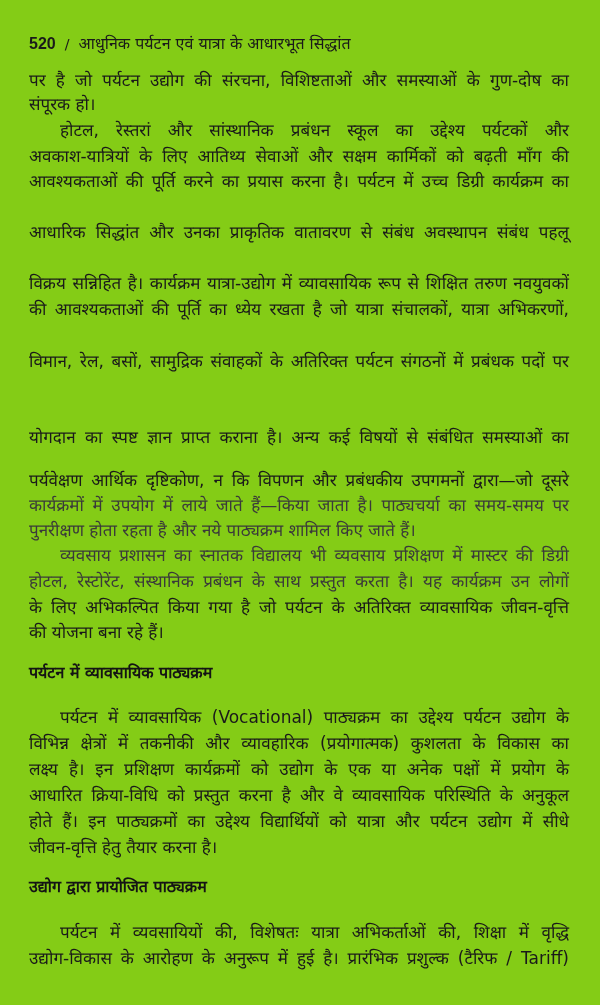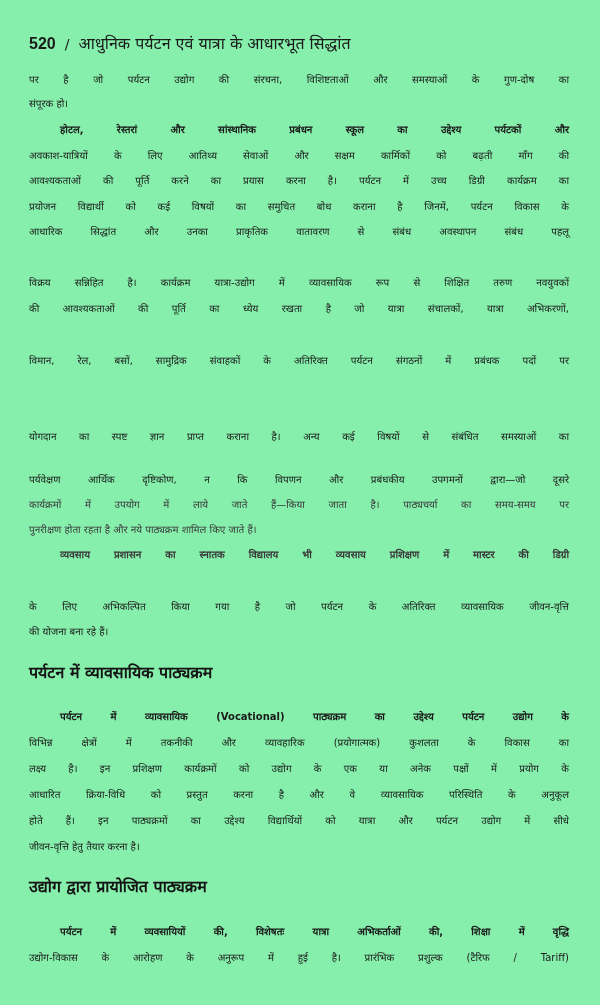--- a/index.html
+++ b/index.html
@@ -14,21 +14,21 @@
       position: relative;
       font-family: "DejaVu Sans", sans-serif;
       color: #1a1a1a;
     }
     .page {
       position: absolute;
       left: 0;
       top: 0;
       width: 600px;
       height: 1005px;
-      background: #86efac;
+      background: #84cc16;
     }
     .running-head {
       position: absolute;
       left: 29px;
       top: 34px;
       font-size: 16px;
       line-height: 20px;
       color: #1a1a1a;
       white-space: nowrap;
     }
@@ -38,31 +38,30 @@
       font-size: 16px;
     }
     .running-head .sep {
       margin: 0 4px;
       font-size: 14px;
     }
     .line {
       position: absolute;
       left: 29px;
       width: 540px;
-      font-size: 10px;
+      font-size: 17px;
       line-height: 20px;
       white-space: nowrap;
       color: #1a1a1a;
       text-align: justify;
       text-align-last: justify;
     }
     .line.indent {
       left: 60px;
       width: 509px;
-      font-weight: bold;
     }
     .line.last {
       text-align-last: left;
     }
     .faded {
       color: #3a3a3a;
     }
     .heading {
       position: absolute;
       left: 29px;
@@ -83,31 +82,31 @@
     <span class="sep">/</span>
     <span>आधुनिक पर्यटन एवं यात्रा के आधारभूत सिद्धांत</span>
   </div>
 
   <div class="line" style="top:70px">पर है जो पर्यटन उद्योग की संरचना, विशिष्टताओं और समस्याओं के गुण-दोष का</div>
   <div class="line last" style="top:94px">संपूरक हो।</div>
 
   <div class="line indent" style="top:120px">होटल, रेस्तरां और सांस्थानिक प्रबंधन स्कूल का उद्देश्य पर्यटकों और</div>
   <div class="line" style="top:146px">अवकाश-यात्रियों के लिए आतिथ्य सेवाओं और सक्षम कार्मिकों को बढ़ती माँग की</div>
   <div class="line" style="top:171px">आवश्यकताओं की पूर्ति करने का प्रयास करना है। पर्यटन में उच्च डिग्री कार्यक्रम का</div>
-  <div class="line" style="top:197px">प्रयोजन विद्यार्थी को कई विषयों का समुचित बोध कराना है जिनमें, पर्यटन विकास के</div>
   <div class="line" style="top:222px">आधारिक सिद्धांत और उनका प्राकृतिक वातावरण से संबंध अवस्थापन संबंध पहलू</div>
   <div class="line" style="top:273px">विक्रय सन्निहित है। कार्यक्रम यात्रा-उद्योग में व्यावसायिक रूप से शिक्षित तरुण नवयुवकों</div>
   <div class="line" style="top:299px">की आवश्यकताओं की पूर्ति का ध्येय रखता है जो यात्रा संचालकों, यात्रा अभिकरणों,</div>
   <div class="line" style="top:351px">विमान, रेल, बसों, सामुद्रिक संवाहकों के अतिरिक्त पर्यटन संगठनों में प्रबंधक पदों पर</div>
   <div class="line" style="top:427px">योगदान का स्पष्ट ज्ञान प्राप्त कराना है। अन्य कई विषयों से संबंधित समस्याओं का</div>
   <div class="line" style="top:470px">पर्यवेक्षण आर्थिक दृष्टिकोण, न कि विपणन और प्रबंधकीय उपगमनों द्वारा—जो दूसरे</div>
   <div class="line faded" style="top:495px">कार्यक्रमों में उपयोग में लाये जाते हैं—किया जाता है। पाठ्यचर्या का समय-समय पर</div>
   <div class="line last faded" style="top:520px">पुनरीक्षण होता रहता है और नये पाठ्यक्रम शामिल किए जाते हैं।</div>
 
   <div class="line indent faded" style="top:545px">व्यवसाय प्रशासन का स्नातक विद्यालय भी व्यवसाय प्रशिक्षण में मास्टर की डिग्री</div>
+  <div class="line faded" style="top:571px">होटल, रेस्टोरेंट, संस्थानिक प्रबंधन के साथ प्रस्तुत करता है। यह कार्यक्रम उन लोगों</div>
   <div class="line last" style="top:622px">की योजना बना रहे हैं।</div>
   <div class="line" style="top:597px">के लिए अभिकल्पित किया गया है जो पर्यटन के अतिरिक्त व्यावसायिक जीवन-वृत्ति</div>
 
   <div class="heading" style="top:660px">पर्यटन में व्यावसायिक पाठ्यक्रम</div>
   <div class="line indent" style="top:707px">पर्यटन में व्यावसायिक (Vocational) पाठ्यक्रम का उद्देश्य पर्यटन उद्योग के</div>
   <div class="line" style="top:733px">विभिन्न क्षेत्रों में तकनीकी और व्यावहारिक (प्रयोगात्मक) कुशलता के विकास का</div>
   <div class="line" style="top:759px">लक्ष्य है। इन प्रशिक्षण कार्यक्रमों को उद्योग के एक या अनेक पक्षों में प्रयोग के</div>
   <div class="line" style="top:785px">आधारित क्रिया-विधि को प्रस्तुत करना है और वे व्यावसायिक परिस्थिति के अनुकूल</div>
   <div class="line" style="top:811px">होते हैं। इन पाठ्यक्रमों का उद्देश्य विद्यार्थियों को यात्रा और पर्यटन उद्योग में सीधे</div>
   <div class="line last" style="top:837px">जीवन-वृत्ति हेतु तैयार करना है।</div>

